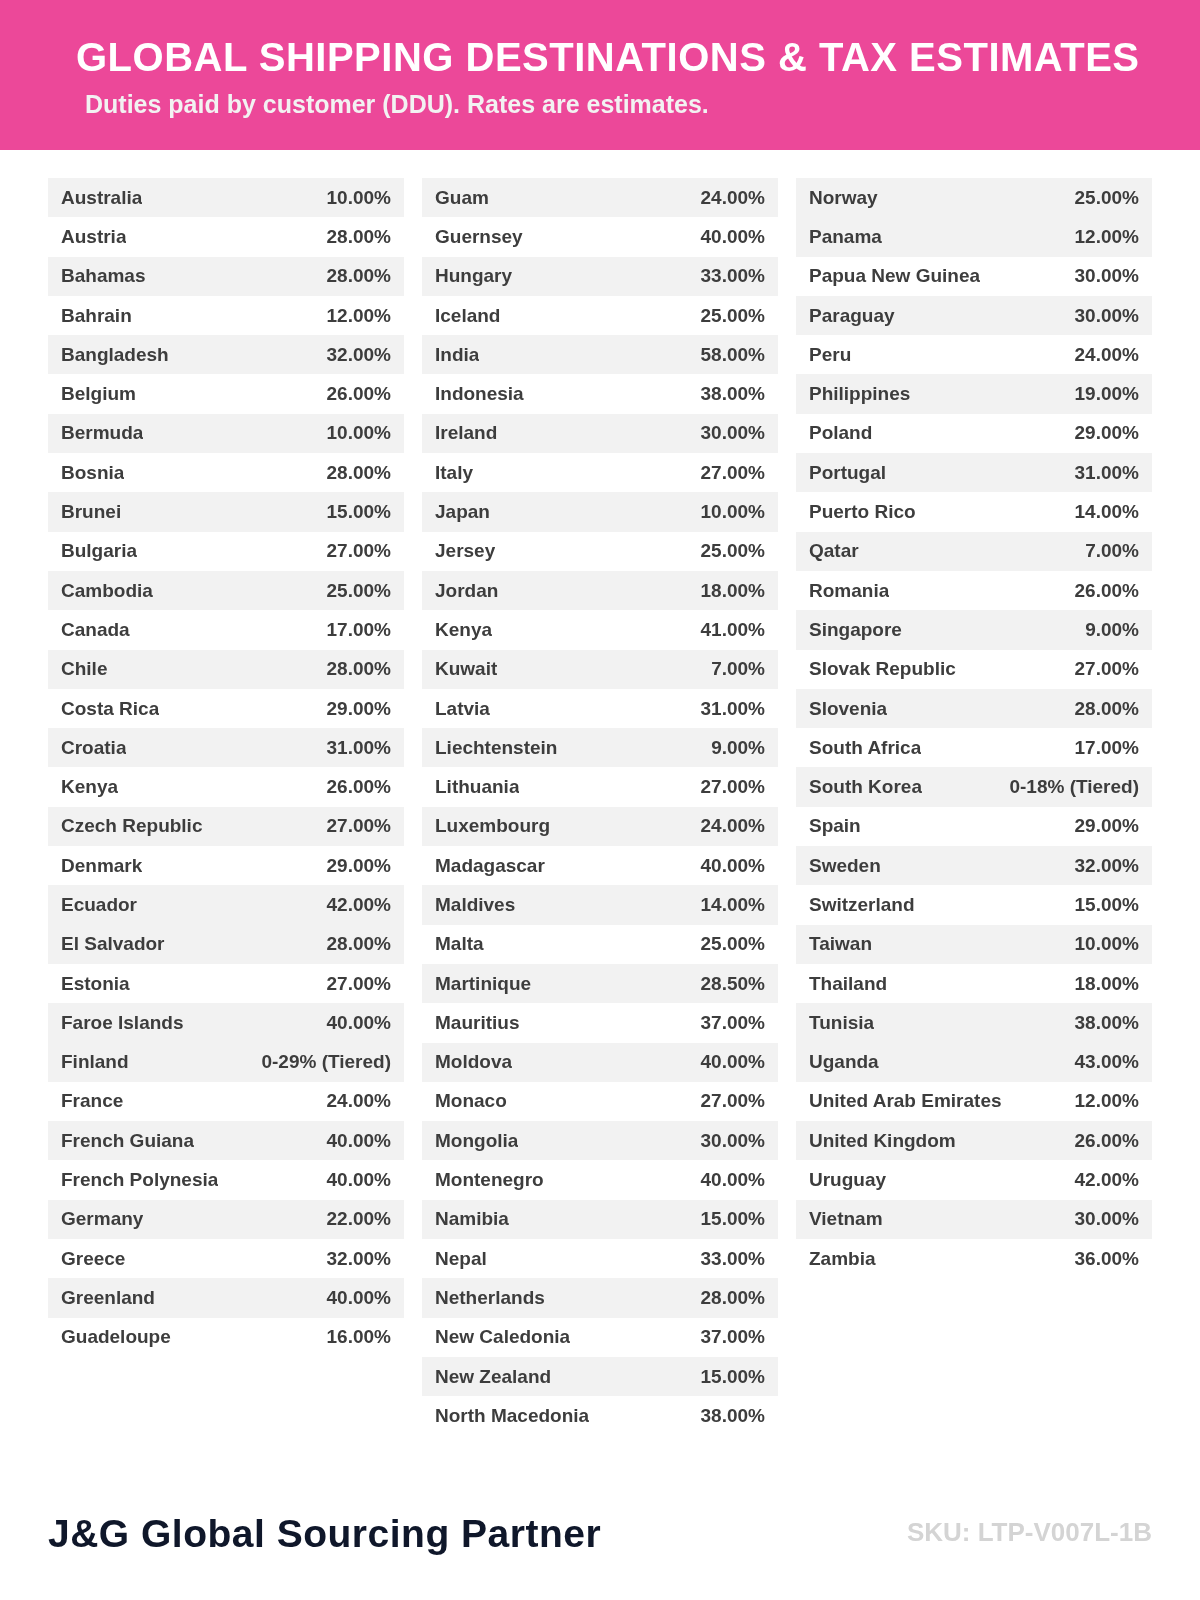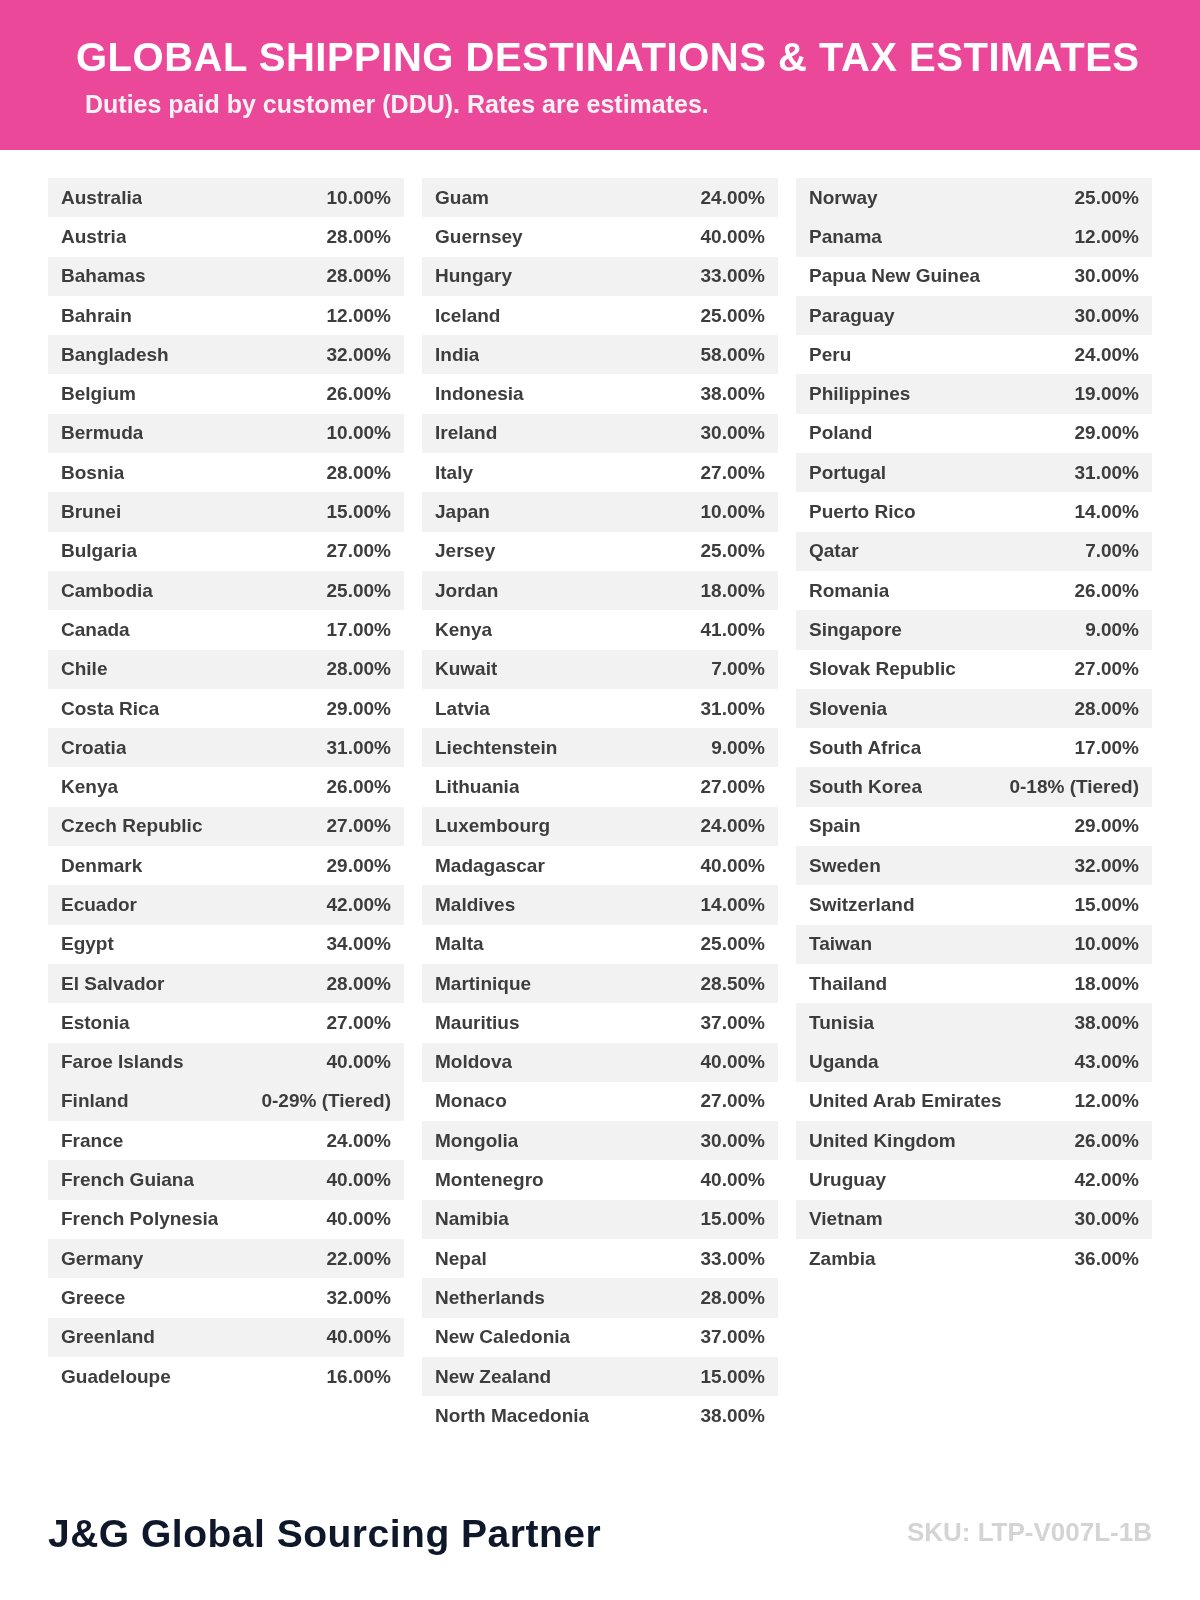--- a/index.html
+++ b/index.html
@@ -158,24 +158,20 @@
         <span class="rate">27.00%</span>
       </div>
       <div class="row">
         <span class="country">Denmark</span>
         <span class="rate">29.00%</span>
       </div>
       <div class="row alt">
         <span class="country">Ecuador</span>
         <span class="rate">42.00%</span>
       </div>
-      <div class="row">
-        <span class="country">Egypt</span>
-        <span class="rate">34.00%</span>
-      </div>
       <div class="row alt">
         <span class="country">El Salvador</span>
         <span class="rate">28.00%</span>
       </div>
       <div class="row">
         <span class="country">Estonia</span>
         <span class="rate">27.00%</span>
       </div>
       <div class="row alt">
         <span class="country">Faroe Islands</span>

